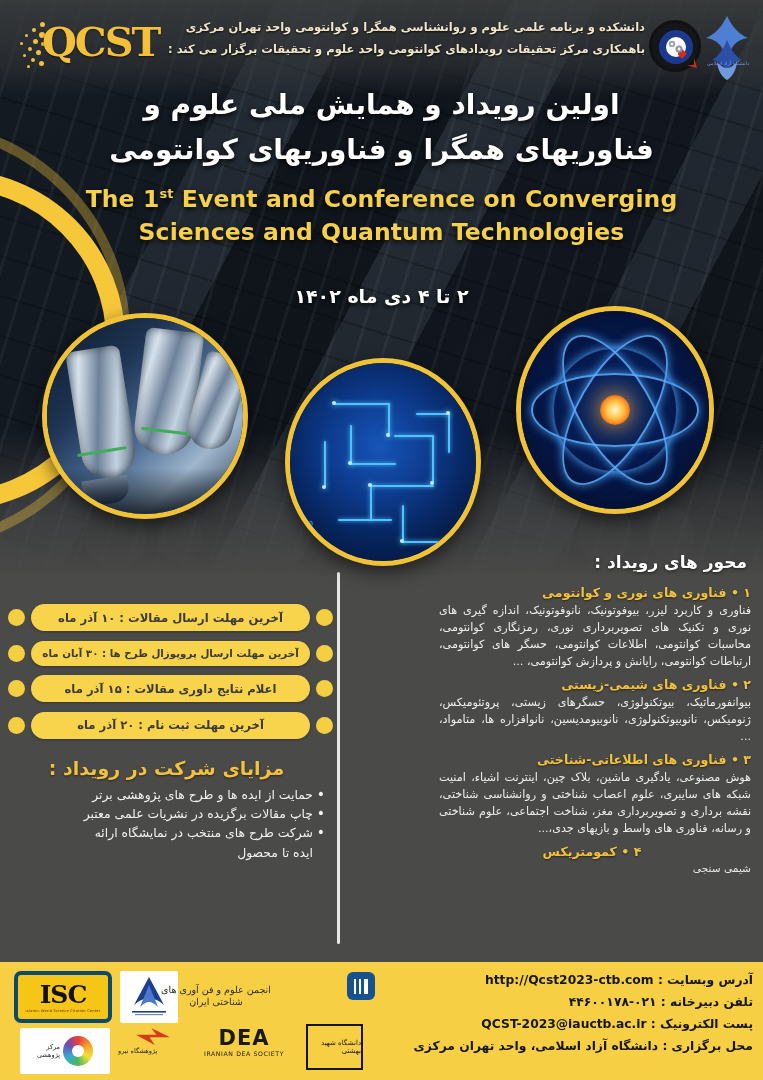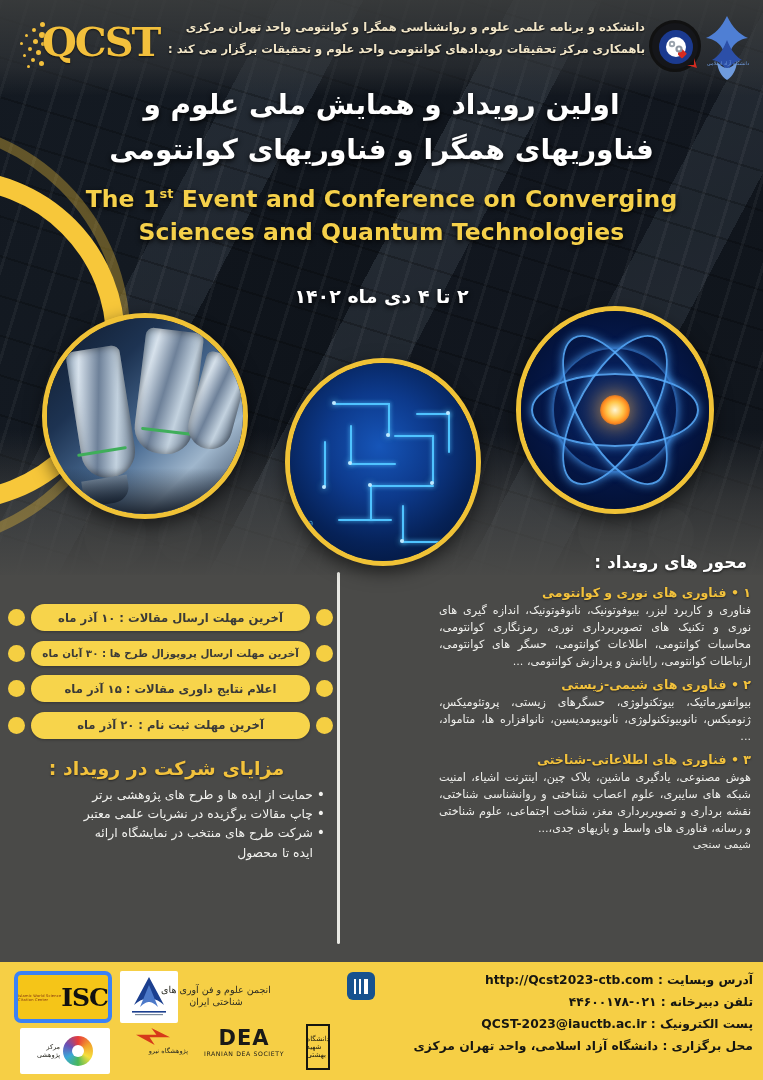--- a/index.html
+++ b/index.html
@@ -193,40 +193,40 @@
   .benefit-cont{ color:#f2f2ef; font-size:12.4px; line-height:1.56; padding-right:12px; }
 
   
   .footer{
     position:absolute; left:0; top:962px; width:763px; height:118px;
     background:#f6cf45; z-index:10;
   }
   .f-logos{ position:absolute; left:6px; top:4px; width:330px; height:110px; }
   .f-isc{
     position:absolute; left:8px; top:5px; width:98px; height:52px;
-    background:#f5c518; border:4px solid #3b82f6; border-radius:7px;
-    display:flex; align-items:center; justify-content:center; flex-direction:row;
+    background:#f5c518; border:4px solid #0c4a6e; border-radius:7px;
+    display:flex; align-items:center; justify-content:center; flex-direction:column;
   }
   .f-isc b{ font-family:"DejaVu Serif","Liberation Serif",serif; font-size:25px;
     font-weight:700; color:#111; letter-spacing:-1px; line-height:1; direction:ltr;}
   .f-isc span{ font-size:3.6px; color:#7a2b12; letter-spacing:.2px; margin-top:2px; direction:ltr;}
 
   .f-white{ position:absolute; background:#fff; border-radius:2px; }
   .f-society-txt{ position:absolute; left:150px; top:18px; width:120px;
     font-size:9.5px; color:#2a2a22; direction:rtl; text-align:center; line-height:1.3;
     font-family:"DejaVu Serif","Liberation Serif",serif; }
   .f-dea{ position:absolute; left:186px; top:62px; width:104px; text-align:center; direction:ltr;}
   .f-dea b{ font-family:"DejaVu Sans","Liberation Sans",sans-serif; font-size:21px;
     font-weight:700; color:#1a1a18; letter-spacing:1px; line-height:1; }
   .f-dea span{ display:block; font-size:6.2px; color:#1a1a18; letter-spacing:.6px; margin-top:1px;}
-  .f-sbu{ position:absolute; left:300px; top:58px; width:24px; height:46px;
+  .f-sbu{ position:absolute; left:300px; top:58px; width:57px; height:46px;
     border:2px solid #15150f; display:flex; align-items:center; justify-content:center;
-    font-size:7px; color:#15150f; direction:rtl; text-align:left; line-height:1.15;
+    font-size:7px; color:#15150f; direction:rtl; text-align:right; line-height:1.15;
     font-family:"DejaVu Serif","Liberation Serif",serif; }
-  .f-niroo{ position:absolute; left:112px; top:62px; width:70px; text-align:right; }
+  .f-niroo{ position:absolute; left:112px; top:62px; width:70px; text-align:left; }
   .f-niroo-b{ width:34px; height:17px; background:#d63a1a; margin:0 auto;
     clip-path:polygon(0 40%,60% 40%,45% 0,100% 55%,40% 55%,55% 100%); }
   .f-niroo-t{ font-size:6.5px; color:#2a2a22; direction:rtl; margin-top:2px;
     font-family:"DejaVu Serif","Liberation Serif",serif; }
   .f-ctr{ position:absolute; left:14px; top:62px; width:90px; height:46px; background:#fff;
     border-radius:2px; display:flex; align-items:center; justify-content:center; gap:3px;}
   .f-ctr-circ{ width:30px; height:30px; border-radius:50%;
     background:conic-gradient(#e83b3b,#f2a12c,#f5e03c,#49b85a,#3aa8d8,#6a4fb5,#e83b3b);
     display:flex; align-items:center; justify-content:center; }
   .f-ctr-circ i{ width:12px; height:12px; border-radius:50%; background:#fff; }
@@ -403,20 +403,24 @@
 
       <div class="topic">
         <div class="topic-title">
           <span>۳ •</span>
           <span>فناوری های اطلاعاتی-شناختی</span>
         </div>
         <div class="topic-body">هوش مصنوعی، یادگیری ماشین، بلاک چین، اینترنت اشیاء، امنیت شبکه های سایبری، علوم اعصاب شناختی و روانشناسی شناختی، نقشه برداری و تصویربرداری مغز، شناخت اجتماعی، علوم شناختی و رسانه، فناوری های واسط و بازیهای جدی،...</div>
       </div>
 
       <div class="topic">
+        <div class="topic-title" style="text-align:center;">
+          <span>۴ •</span>
+          <span>کمومتریکس</span>
+        </div>
         <div class="topic-sub">شیمی سنجی</div>
       </div>
     </div>
 
     <div class="right-col">
 
       <div class="pill-row">
         <div class="dot"></div>
         <div class="pill">آخرین مهلت ارسال مقالات : ۱۰ آذر ماه</div>
         <div class="dot"></div>

